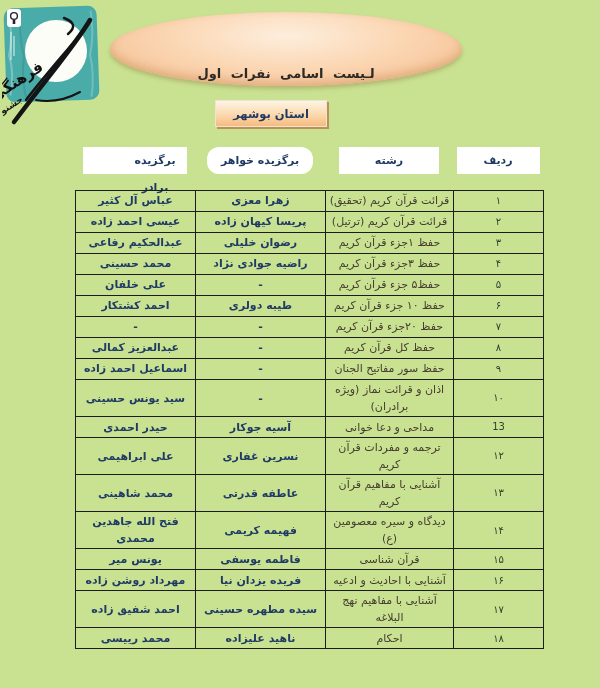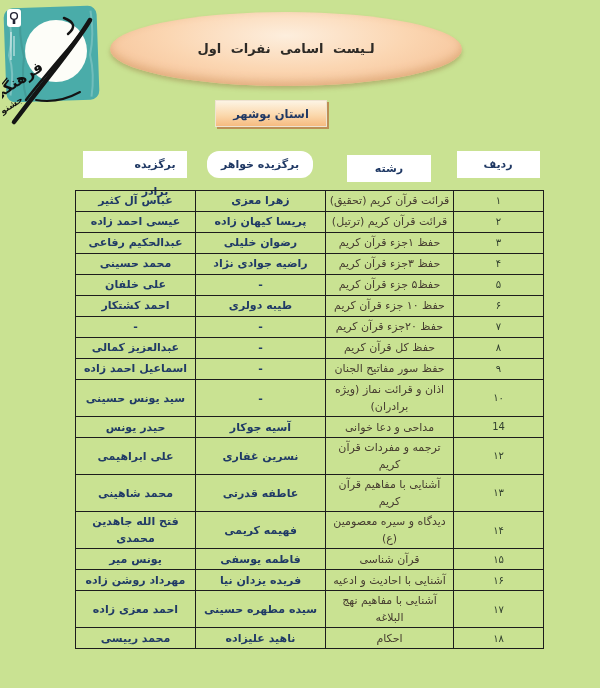--- a/index.html
+++ b/index.html
@@ -11,21 +11,21 @@
 
   
   .logo{ position:absolute; left:2px; top:2px; width:112px; height:138px; }
 
   
   .title-oval{
     position:absolute; left:110px; top:12px; width:352px; height:74px;
     border-radius:50%;
     background: radial-gradient(ellipse at 50% 32%, #fdeedd 0%, #fbd6b2 48%, #f3bb8e 100%);
     box-shadow: 0 3px 4px rgba(140,100,55,.35), inset 0 -4px 8px rgba(200,140,85,.45);
-    display:flex; flex-direction:column; align-items:center; justify-content:center;
+    display:flex; flex-direction:column; align-items:center; justify-content:flex-end;
     direction:rtl;
   }
   .title-line{
     color:#2d2a26; font-weight:bold; font-size:13px; line-height:1.75;
     letter-spacing:1.5px; word-spacing:5px; white-space:nowrap;
   }
 
   
   .province-btn{
     position:absolute; left:215px; top:100px; width:112px; height:27px;
@@ -45,21 +45,21 @@
   .col-slot{ display:flex; align-items:center; justify-content:center; }
   .col-slot.w-radif{ width:90px; }
   .col-slot.w-field{ width:128px; }
   .col-slot.w-sister{ width:130px; }
   .col-slot.w-brother{ width:120px; }
   .hdr-box{
     background:#ffffff; height:27px; line-height:27px; text-align:center;
     font-weight:bold; font-size:11px; color:#1f3864; direction:rtl;
   }
   .col-slot.w-radif .hdr-box{ width:83px; }
-  .col-slot.w-field .hdr-box{ width:84px;margin-top:8px; }
+  .col-slot.w-field .hdr-box{ width:100px; }
   .col-slot.w-sister .hdr-box{ width:106px;border-radius:12px; }
   .col-slot.w-brother .hdr-box{ width:104px;padding-left:40px; }
 
   
   table.results{
     position:absolute; left:75px; top:190px; width:468px;
     border-collapse:collapse; table-layout:fixed; direction:rtl;
   }
   table.results td{
     border:1px solid #1c1c1c; height:21px; text-align:center;
@@ -190,24 +190,24 @@
           <td class="td-name">-</td>
           <td class="td-name">اسماعیل احمد زاده</td>
         </tr>
         <tr>
           <td class="td-radif">۱۰</td>
           <td class="td-field">اذان و قرائت نماز (ویژه برادران)</td>
           <td class="td-name">-</td>
           <td class="td-name">سید یونس حسینی</td>
         </tr>
         <tr>
-          <td class="td-radif">14</td>
+          <td class="td-radif">13</td>
           <td class="td-field">مداحی و دعا خوانی</td>
           <td class="td-name">آسیه جوکار</td>
-          <td class="td-name">حیدر یونس</td>
+          <td class="td-name">حیدر احمدی</td>
         </tr>
         <tr>
           <td class="td-radif">۱۲</td>
           <td class="td-field">ترجمه و مفردات قرآن کریم</td>
           <td class="td-name">نسرین غفاری</td>
           <td class="td-name">علی ابراهیمی</td>
         </tr>
         <tr>
           <td class="td-radif">۱۳</td>
           <td class="td-field">آشنایی با مفاهیم قرآن کریم</td>
@@ -229,21 +229,21 @@
         <tr>
           <td class="td-radif">۱۶</td>
           <td class="td-field">آشنایی با احادیث و ادعیه</td>
           <td class="td-name">فریده یزدان نیا</td>
           <td class="td-name">مهرداد روشن زاده</td>
         </tr>
         <tr>
           <td class="td-radif">۱۷</td>
           <td class="td-field">آشنایی با مفاهیم نهج البلاغه</td>
           <td class="td-name">سیده مطهره حسینی</td>
-          <td class="td-name">احمد معزی زاده</td>
+          <td class="td-name">احمد شفیق زاده</td>
         </tr>
         <tr>
           <td class="td-radif">۱۸</td>
           <td class="td-field">احکام</td>
           <td class="td-name">ناهید علیزاده</td>
           <td class="td-name">محمد رییسی</td>
         </tr>
       </tbody>
   </table>
 

